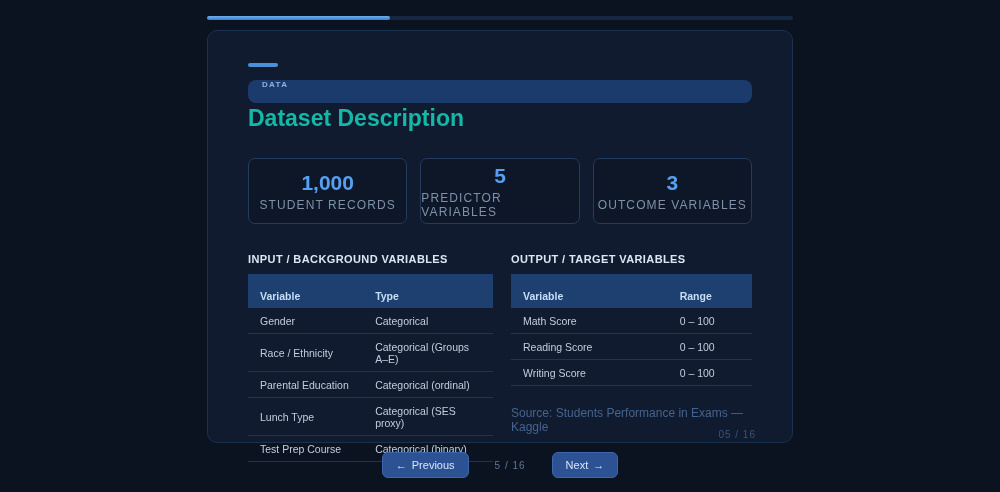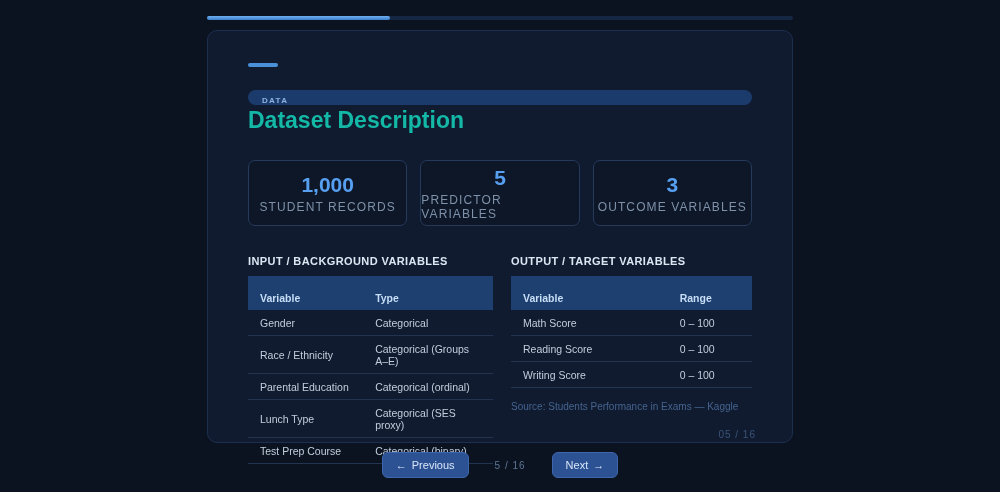--- a/index.html
+++ b/index.html
@@ -40,26 +40,26 @@
     border: 1px solid #1d2f4e;
     border-radius: 10px;
     padding: 32px 40px 0 40px;
   }
   .accent-dash {
     width: 30px; height: 4px;
     background: #4a90d9;
     border-radius: 2px;
   }
   .badge-pill {
-    margin-top: 23px;
-    height: 15px;
+    margin-top: 13px;
+    height: 23px;
     background: #1c3b6d;
     border-radius: 8px;
     display: flex;
-    align-items: flex-end;
+    align-items: flex-start;
     padding: 0 14px;
   }
   .badge-text {
     font-size: 8px;
     font-weight: 700;
     letter-spacing: 1.3px;
     color: #8db3e0;
     text-transform: uppercase;
   }
   .slide-title {
@@ -130,22 +130,22 @@
     padding: 16px 12px 6px 12px;
   }
   table.var-table tbody td {
     color: #c2cedd;
     padding: 7px 12px 6px 12px;
     border-bottom: 1px solid #223450;
   }
   .col-left-1 { width: 47%; }
   .col-right-1 { width: 65%; }
   .source-note {
-    margin-top: 13px;
-    font-size: 10px;
+    margin-top: 20px;
+    font-size: 12px;
     color: #45638f;
   }
   .page-indicator {
     position: absolute;
     right: 36px;
     bottom: 2px;
     font-size: 10px;
     letter-spacing: 1px;
     color: #3b5479;
   }

